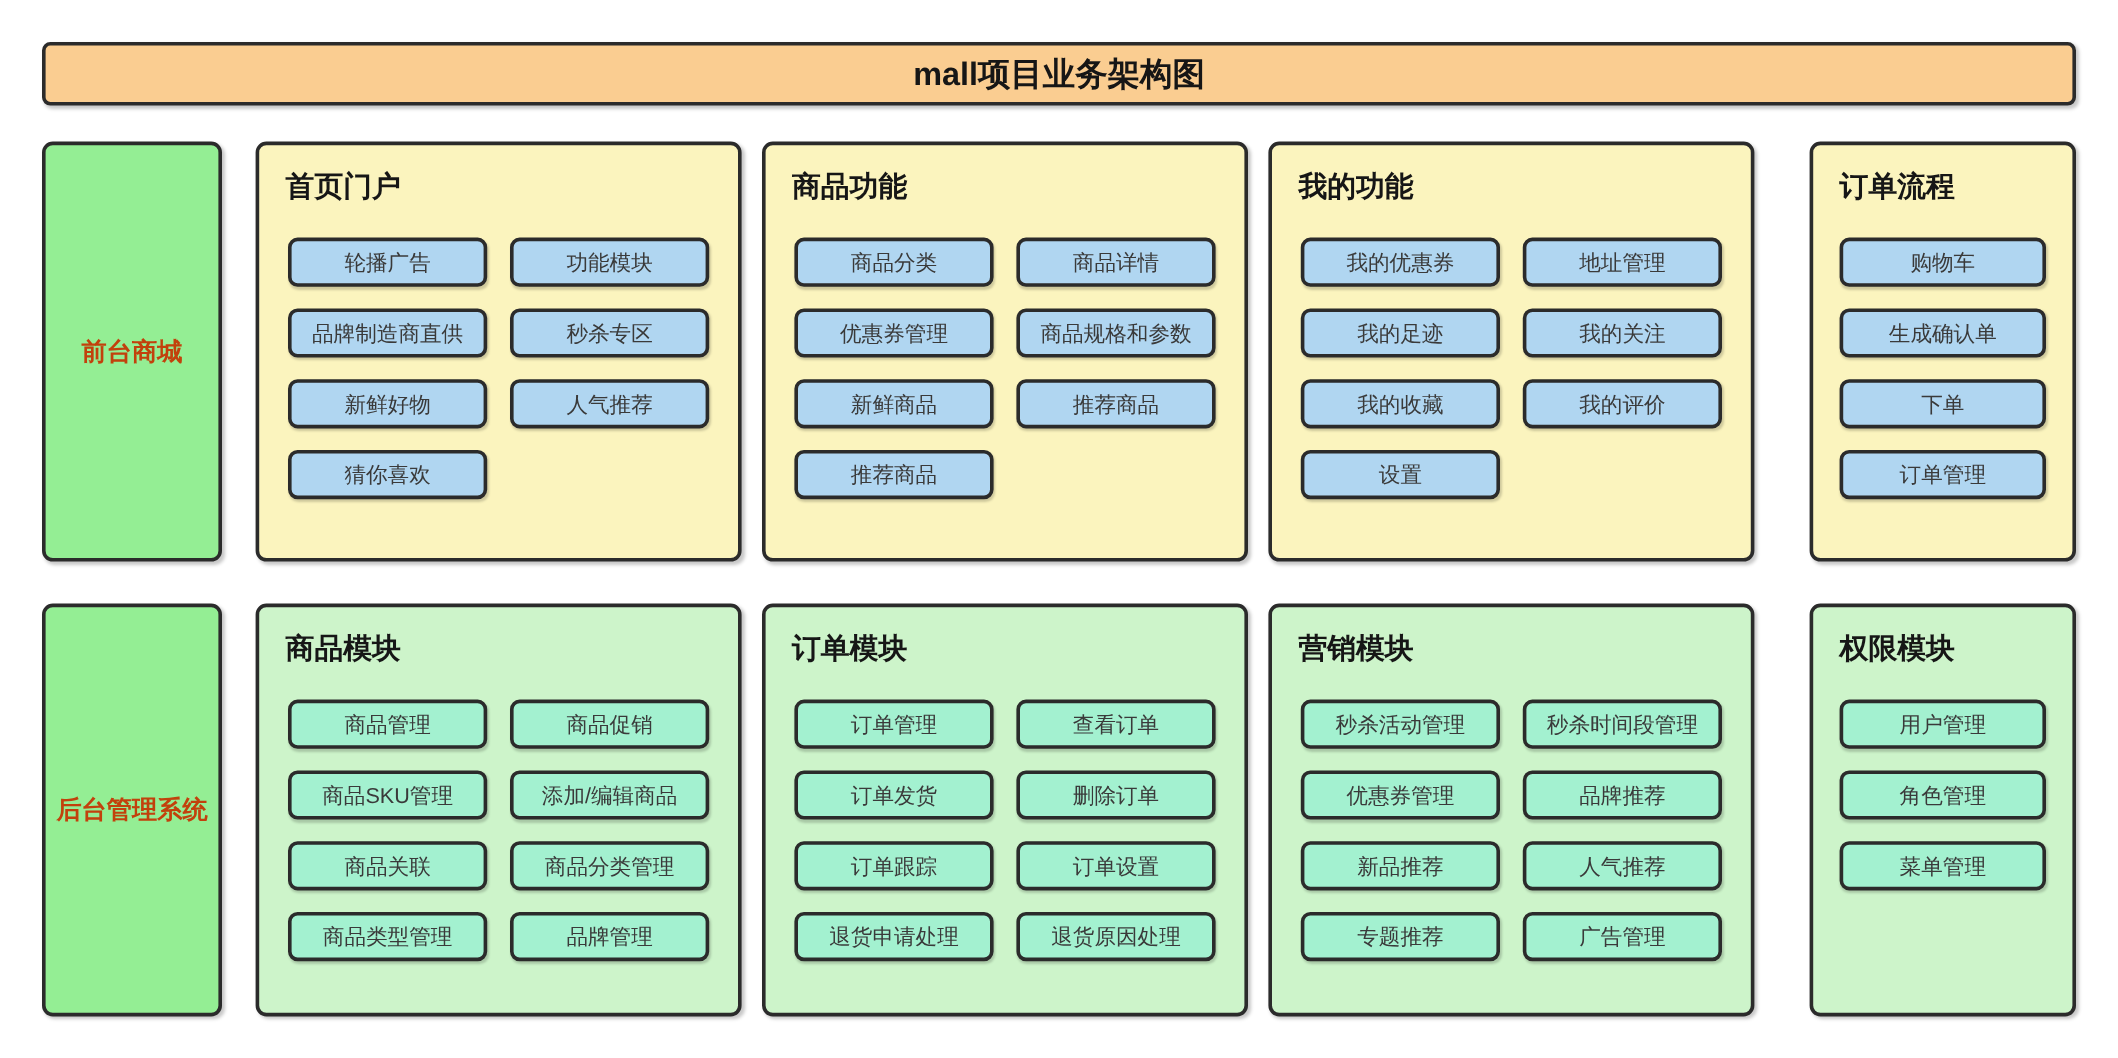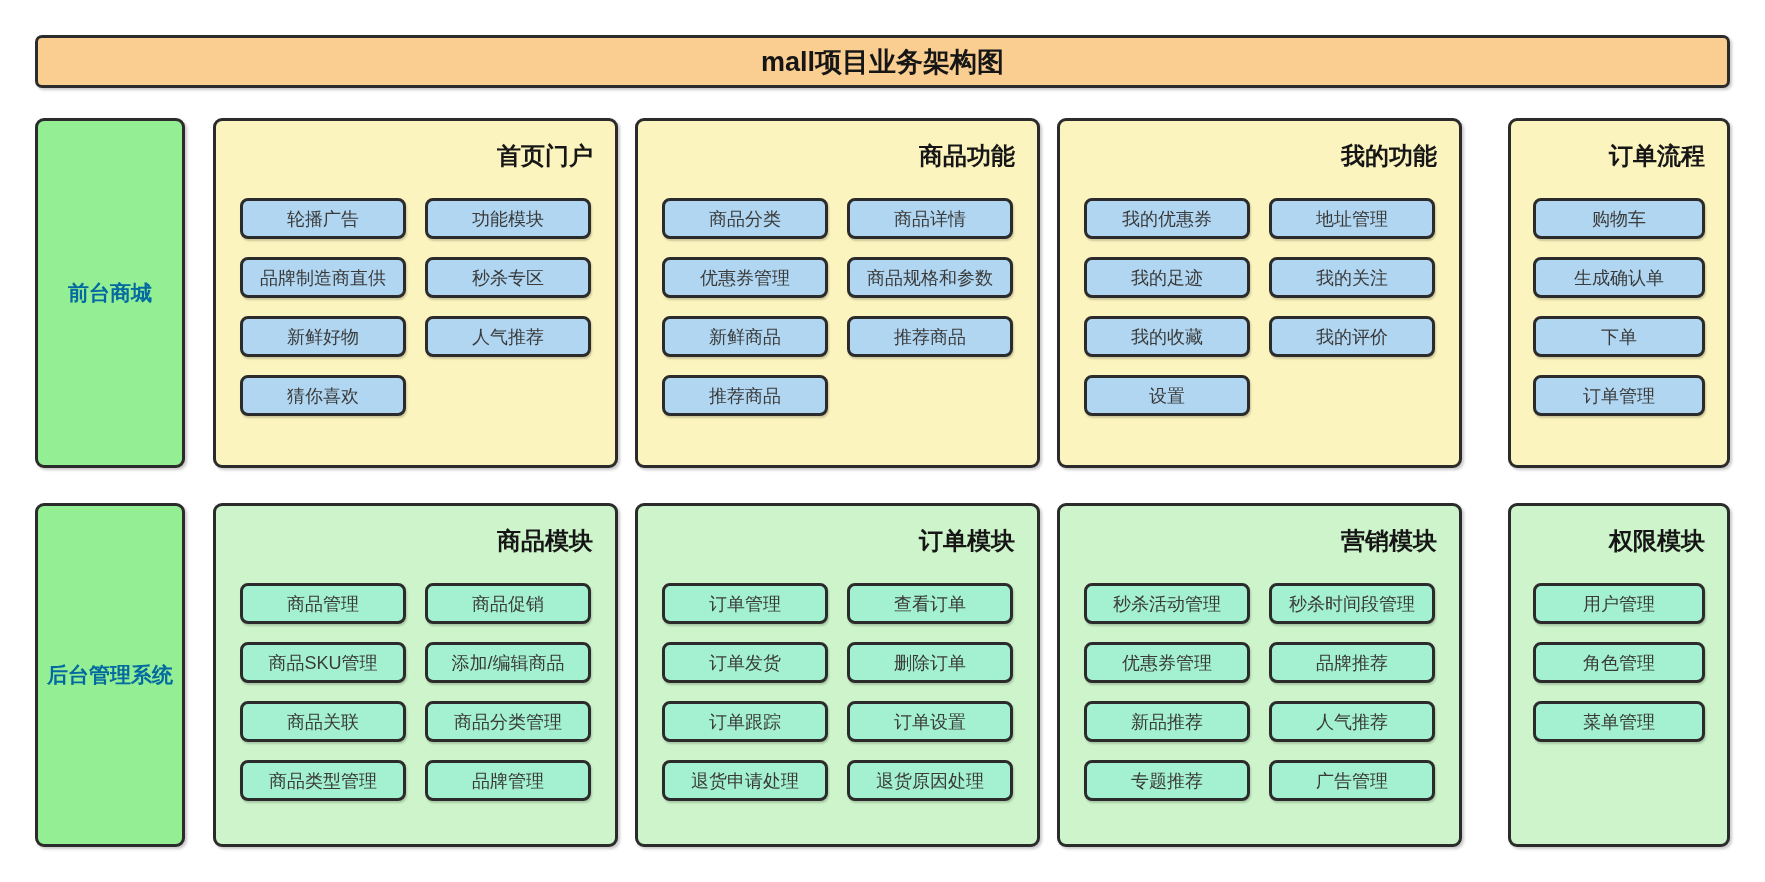--- a/index.html
+++ b/index.html
@@ -18,36 +18,36 @@
     box-shadow:2px 2px 3px rgba(0,0,0,.22);
   }
   .row { display:flex; align-items:stretch; }
   .row.front { margin-top:30px; height:350px; }
   .row.admin { margin-top:35px; height:344px; }
   .side-label {
     width:175px; box-sizing:border-box; margin-right:28px;
     background:var(--label-green,#94EE94);
     border:3px solid var(--border,#2b2b2b); border-radius:9px;
     display:flex; align-items:center; justify-content:center;
-    font-size:21px; font-weight:bold; color:#0369a1;
+    font-size:21px; font-weight:bold; color:#c2410c;
     box-shadow:2px 2px 3px rgba(0,0,0,.22);
     text-align:center;
   }
   .sections { display:flex; gap:17px; flex:1; }
   .section {
     box-sizing:border-box; border:3px solid var(--border,#2b2b2b);
     border-radius:9px; padding:14px 22px 0 22px;
     box-shadow:2px 2px 3px rgba(0,0,0,.22);
   }
   .section.wide { width:405px; }
   .section.narrow { width:222px;margin-left:29px; }
   .front .section { background:var(--panel-yellow,#FBF4BE); }
   .admin .section { background:var(--panel-green,#CDF4CA); }
   .section-title {
-    text-align:right; font-size:24px; font-weight:bold; color:#161616;
+    text-align:left; font-size:24px; font-weight:bold; color:#161616;
     margin:6px 0 28px 0; line-height:29px;
   }
   .cols { display:flex; justify-content:space-between; padding:0 2px; }
   .col { display:flex; flex-direction:column; gap:18px; width:166px; }
   .narrow .cols { padding:0;align-items:flex-end; }
   .narrow .col { width:100%; }
   .node {
     height:41px; box-sizing:border-box;
     border:3px solid var(--border,#2b2b2b); border-radius:8px;
     display:flex; align-items:center; justify-content:center;

